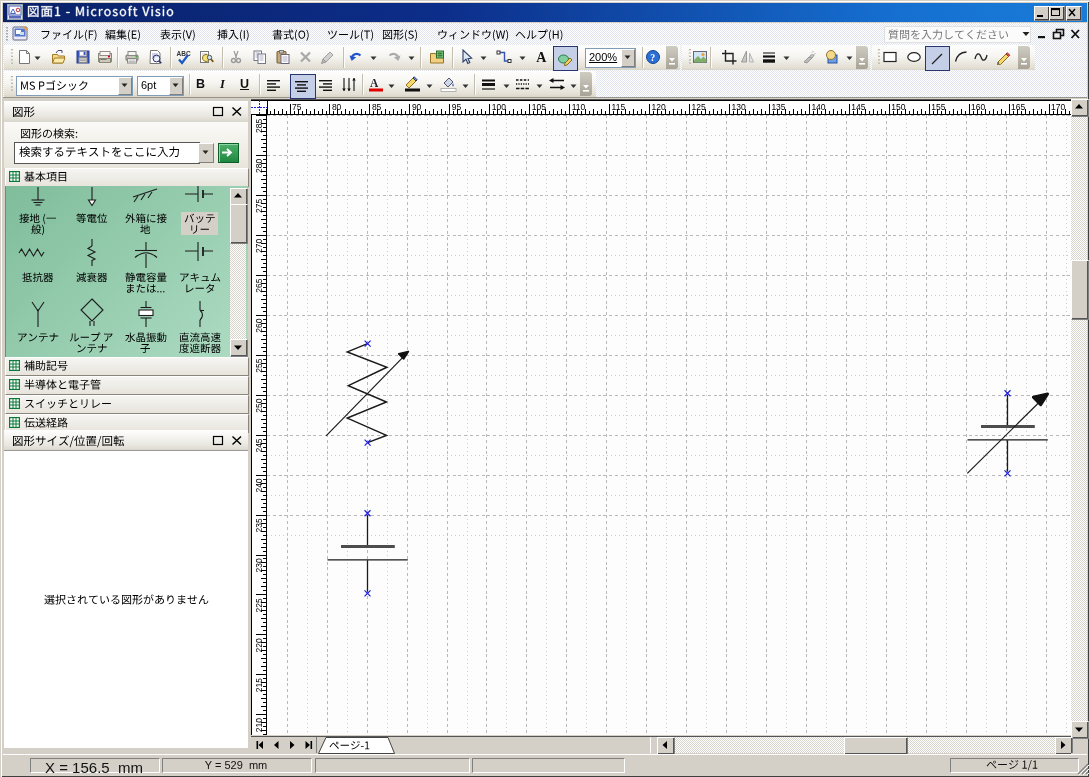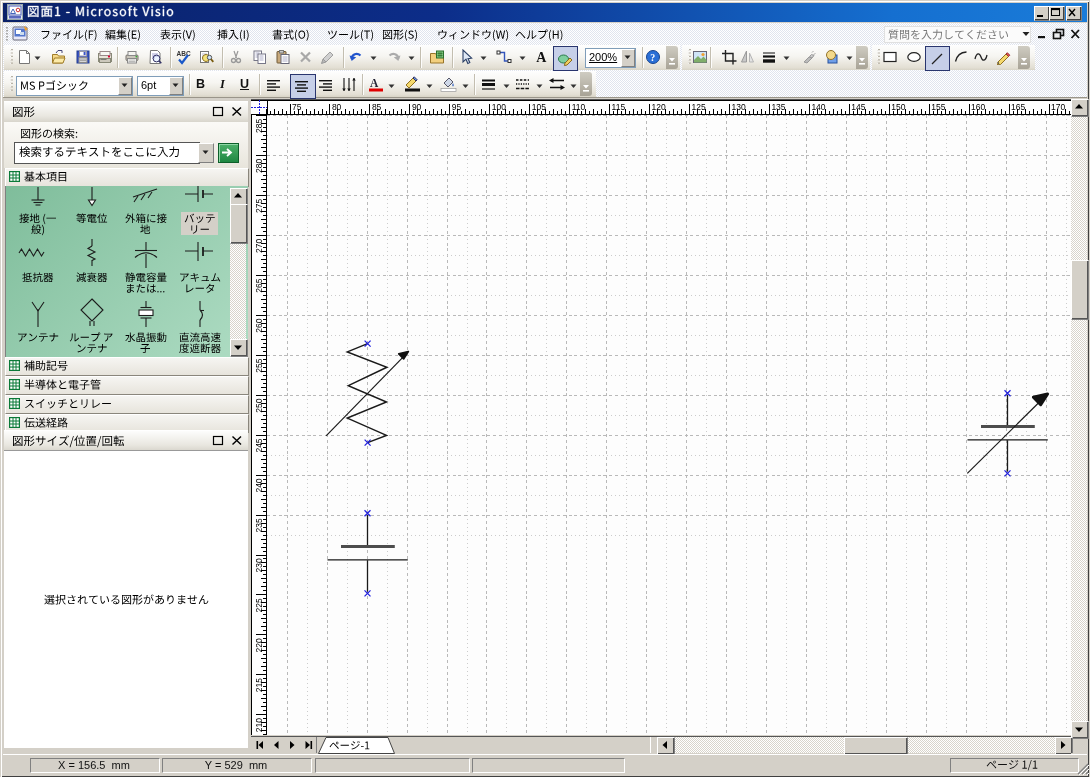--- a/index.html
+++ b/index.html
@@ -773,21 +773,21 @@
     <path d="M5.5 8 l4.5 -4 v8 z" fill="#000"></path>
   </svg>
 <div style="position:absolute;left:844px;top:737px;width:62px;height:16px;background:#d4d0c8;border-top:1px solid #fff;border-left:1px solid #fff;border-right:1px solid #808080;border-bottom:1px solid #808080;box-shadow:inset -1px -1px 0 #555;"></div>
 <div style="position:absolute;left:1055px;top:737px;width:16px;height:16px;background:#d4d0c8;border-top:1px solid #fff;border-left:1px solid #fff;border-right:1px solid #808080;border-bottom:1px solid #808080;box-shadow:inset -1px -1px 0 #555;"></div>
 <svg style="position:absolute;left:1055px;top:737px" width="16" height="16" viewBox="0 0 16 16">
     <path d="M10.5 8 l-4.5 -4 v8 z" fill="#000"></path>
   </svg>
 <div style="position:absolute;left:1071px;top:753px;width:16px;height:16px;background:#d4d0c8;"></div>
 <div style="position:absolute;left:3px;top:754px;width:1084px;height:20px;background:#d4d0c8;border-top:1px solid #fff;"></div>
 <div style="position:absolute;left:30px;top:758px;width:128px;height:13px;border-top:1px solid #808080;border-left:1px solid #808080;border-right:1px solid #fff;border-bottom:1px solid #fff;"></div>
-<div style="position:absolute;left:0px;top:759px;white-space:pre;left:94.0px;transform:translateX(-50%);font-size:11px;color:#111;">X = 156.5  mm</div>
+<div style="position:absolute;left:0px;top:759px;white-space:pre;left:94.0px;transform:translateX(-50%);font-size:15px;color:#111;">X = 156.5  mm</div>
 <div style="position:absolute;left:162px;top:758px;width:148px;height:13px;border-top:1px solid #808080;border-left:1px solid #808080;border-right:1px solid #fff;border-bottom:1px solid #fff;"></div>
 <div style="position:absolute;left:0px;top:759px;white-space:pre;left:236.0px;transform:translateX(-50%);font-size:11px;color:#111;">Y = 529  mm</div>
 <div style="position:absolute;left:315px;top:758px;width:153px;height:13px;border-top:1px solid #808080;border-left:1px solid #808080;border-right:1px solid #fff;border-bottom:1px solid #fff;"></div>
 <div style="position:absolute;left:472px;top:758px;width:151px;height:13px;border-top:1px solid #808080;border-left:1px solid #808080;border-right:1px solid #fff;border-bottom:1px solid #fff;"></div>
 <div style="position:absolute;left:950px;top:758px;width:127px;height:13px;border-top:1px solid #808080;border-left:1px solid #808080;border-right:1px solid #fff;border-bottom:1px solid #fff;"></div>
 <svg style="position:absolute;left:986.0px;top:759.0px;overflow:visible" width="54" height="13" viewBox="0 0 54 13">
     <path d="M7.7 3.1C7.7 2.6 8.1 2.3 8.6 2.3C9 2.3 9.4 2.6 9.4 3.1C9.4 3.5 9 3.9 8.6 3.9C8.1 3.9 7.7 3.5 7.7 3.1ZM7.2 3.1C7.2 3.8 7.8 4.4 8.6 4.4C9.3 4.4 9.9 3.8 9.9 3.1C9.9 2.3 9.3 1.7 8.6 1.7C7.8 1.7 7.2 2.3 7.2 3.1ZM0.6 6.8 1.4 7.6C1.6 7.4 1.8 7.1 2 6.8C2.5 6.2 3.5 5 4 4.3C4.4 3.9 4.6 3.8 5 4.2C5.5 4.7 6.5 5.8 7.1 6.5C7.8 7.3 8.8 8.4 9.6 9.4L10.3 8.6C9.5 7.7 8.4 6.5 7.6 5.7C7 5 6.1 4 5.4 3.4C4.6 2.7 4.1 2.8 3.5 3.5C2.8 4.3 1.9 5.5 1.4 6C1.1 6.3 0.9 6.5 0.6 6.8Z M12.1 4.9V6C12.5 6 13 5.9 13.7 5.9C14.5 5.9 18.9 5.9 19.7 5.9C20.2 5.9 20.6 6 20.9 6V4.9C20.6 4.9 20.2 5 19.7 5C18.9 5 14.5 5 13.7 5C13 5 12.5 4.9 12.1 4.9Z M29.9 1.5 29.3 1.7C29.6 2.2 30 2.9 30.3 3.5L30.9 3.2C30.6 2.7 30.2 1.9 29.9 1.5ZM31.3 0.9 30.7 1.2C31.1 1.7 31.4 2.3 31.7 2.9L32.4 2.6C32.1 2.1 31.6 1.3 31.3 0.9ZM25.2 1.3 24.7 2C25.3 2.4 26.5 3.2 27 3.6L27.6 2.9C27.1 2.5 25.8 1.7 25.2 1.3ZM23.5 9.2 24 10.1C25.1 9.9 26.6 9.3 27.7 8.7C29.4 7.7 31 6.2 31.9 4.8L31.4 3.9C30.5 5.4 29 6.9 27.2 7.9C26.1 8.5 24.7 9 23.5 9.2ZM23.5 3.8 23 4.5C23.7 4.9 24.9 5.6 25.4 6L25.9 5.3C25.5 4.9 24.2 4.1 23.5 3.8Z M36.4 9.7H40.9V8.8H39.2V1.6H38.5C38 1.9 37.5 2.1 36.8 2.2V2.8H38.2V8.8H36.4Z M41.7 11.6H42.4L45.7 0.9H45Z M46.8 9.7H51.3V8.8H49.7V1.6H48.9C48.4 1.9 47.9 2.1 47.2 2.2V2.8H48.7V8.8H46.8Z" fill="#111"></path>
   </svg>
 <svg style="position:absolute;left:1077px;top:763px" width="12" height="12" viewBox="0 0 12 12">
     <path d="M11 1 L1 11 M11 5 L5 11 M11 9 L9 11" stroke="#808080" stroke-width="1.3"></path>

